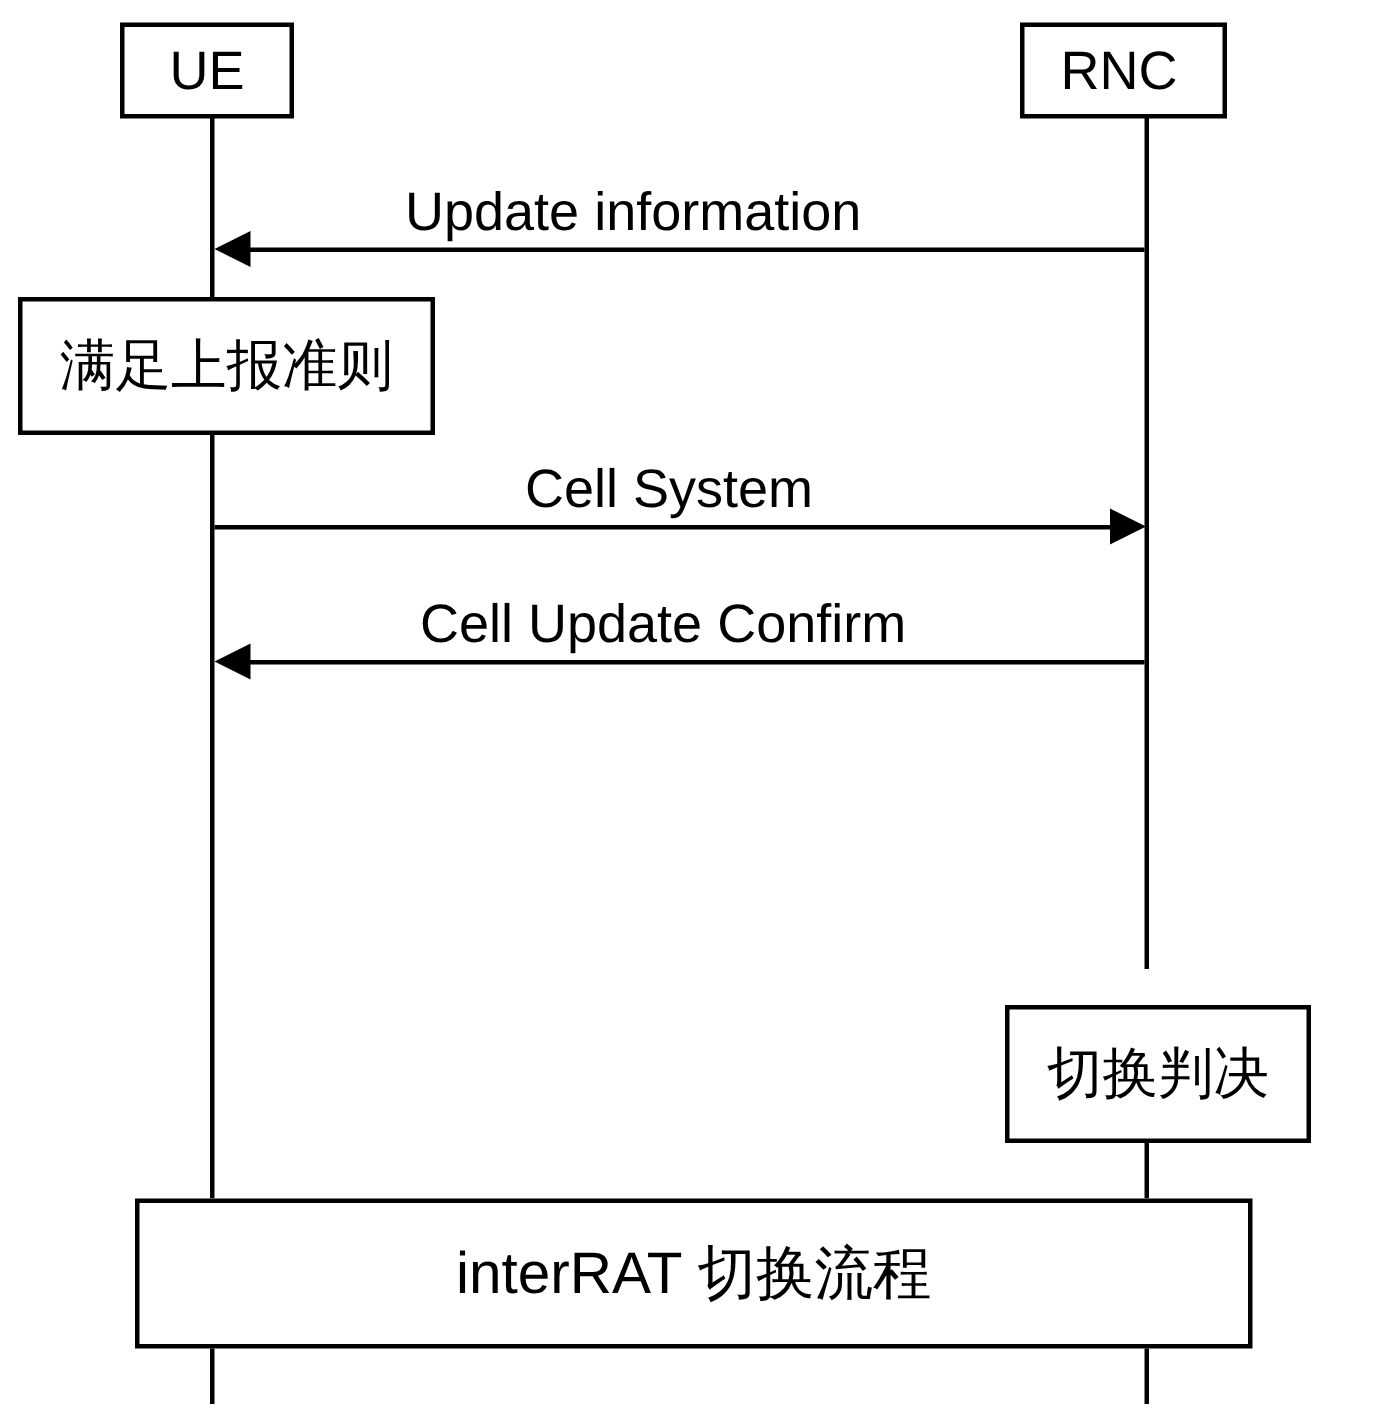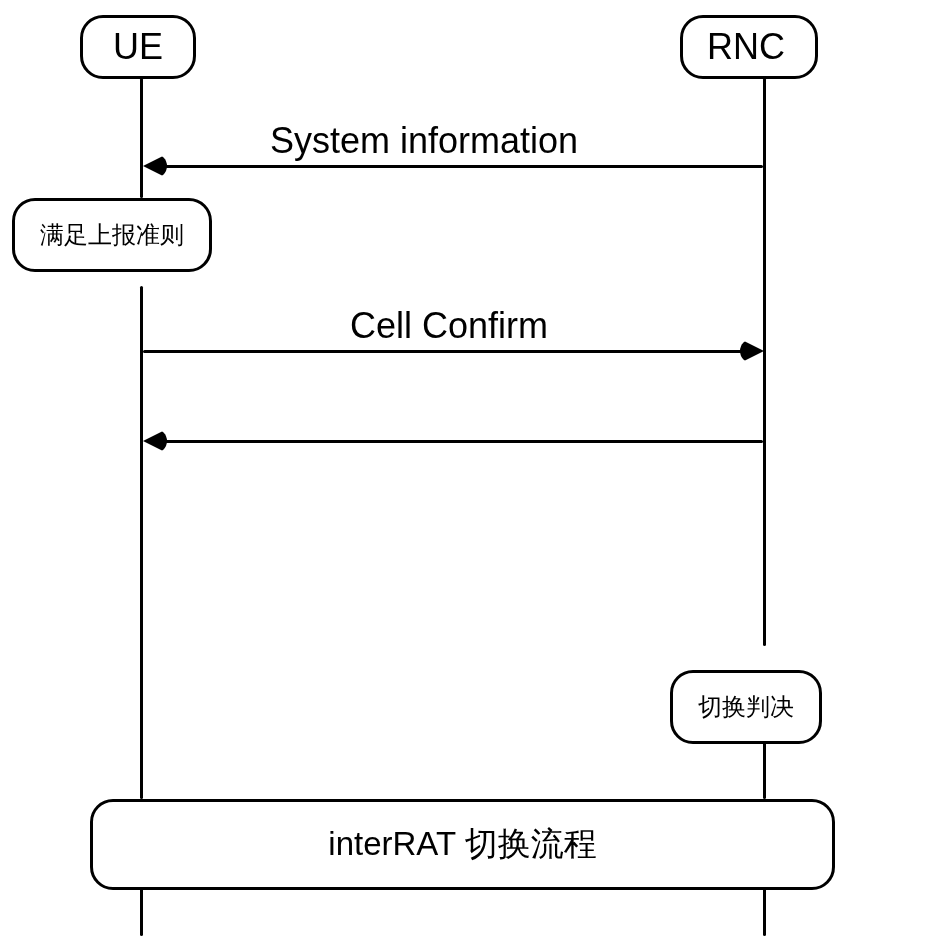--- a/index.html
+++ b/index.html
@@ -1,19 +1,18 @@
 <!DOCTYPE html>
 <html><head>
   <meta charset="utf-8">
   <style>
     * {
       box-sizing: border-box;
       margin: 0;
       padding: 0;
-      border-radius: 23px;
     }
     body {
       font-family: Arial, sans-serif;
       background: white;
       width: 926px;
       height: 946px;
       position: relative;
     }
     .diagram {
       position: relative;
@@ -58,29 +57,29 @@
       height: 0;
       border-top: 12px solid transparent;
       border-bottom: 12px solid transparent;
       border-right: 24px solid black;
     }
     .action-box {
       position: absolute;
       border: 3px solid black;
       background: white;
       padding: 18px 25px;
-      font-size: 24px;
+      font-size: 37px;
       text-align: right;
     }
     .process-box {
       position: absolute;
       border: 3px solid black;
       background: white;
       padding: 20px 30px;
-      font-size: 33px;
+      font-size: 39px;
       text-align: center;
     }
   </style>
 </head>
 <body>
 
 <div class="diagram">
 
   <div class="participant-box" style="left: 80px; top: 15px;">
     <span>UE</span>
@@ -91,32 +90,33 @@
   </div>
 
   <div class="lifeline" style="left: 140px; top: 78px; height: 120px;"></div>
   <div class="lifeline" style="left: 140px; top: 286px; height: 513px;"></div>
   <div class="lifeline" style="left: 140px; top: 888px; height: 48px;"></div>
 
   <div class="lifeline" style="left: 763px; top: 78px; height: 568px;"></div>
   <div class="lifeline" style="left: 763px; top: 736px; height: 63px;"></div>
   <div class="lifeline" style="left: 763px; top: 888px; height: 48px;"></div>
 
-  <div class="message-label" style="left: 270px; top: 120px;">System information</div>
+  <div class="message-label" style="left: 270px; top: 120px;">Update information</div>
   <div class="arrow-line" style="left: 163px; top: 165px; width: 600px;"></div>
   <div class="arrow-head-left" style="left: 143px; top: 154px;"></div>
 
   <div class="action-box" style="left: 12px; top: 198px;">
     <span>满足上报准则</span>
   </div>
 
-  <div class="message-label" style="left: 350px; top: 305px;">Cell Confirm</div>
+  <div class="message-label" style="left: 350px; top: 305px;">Cell System</div>
   <div class="arrow-line" style="left: 143px; top: 350px; width: 600px;"></div>
   <div class="arrow-head-right" style="left: 740px; top: 339px;"></div>
 
+  <div class="message-label" style="left: 280px; top: 395px;">Cell Update Confirm</div>
   <div class="arrow-line" style="left: 163px; top: 440px; width: 600px;"></div>
   <div class="arrow-head-left" style="left: 143px; top: 429px;"></div>
 
   <div class="action-box" style="left: 670px; top: 646px; margin-top: 24px;">
     <span>切换判决</span>
   </div>
 
   <div class="process-box" style="left: 90px; top: 799px; width: 745px;">
     <span>interRAT 切换流程</span>
   </div>

